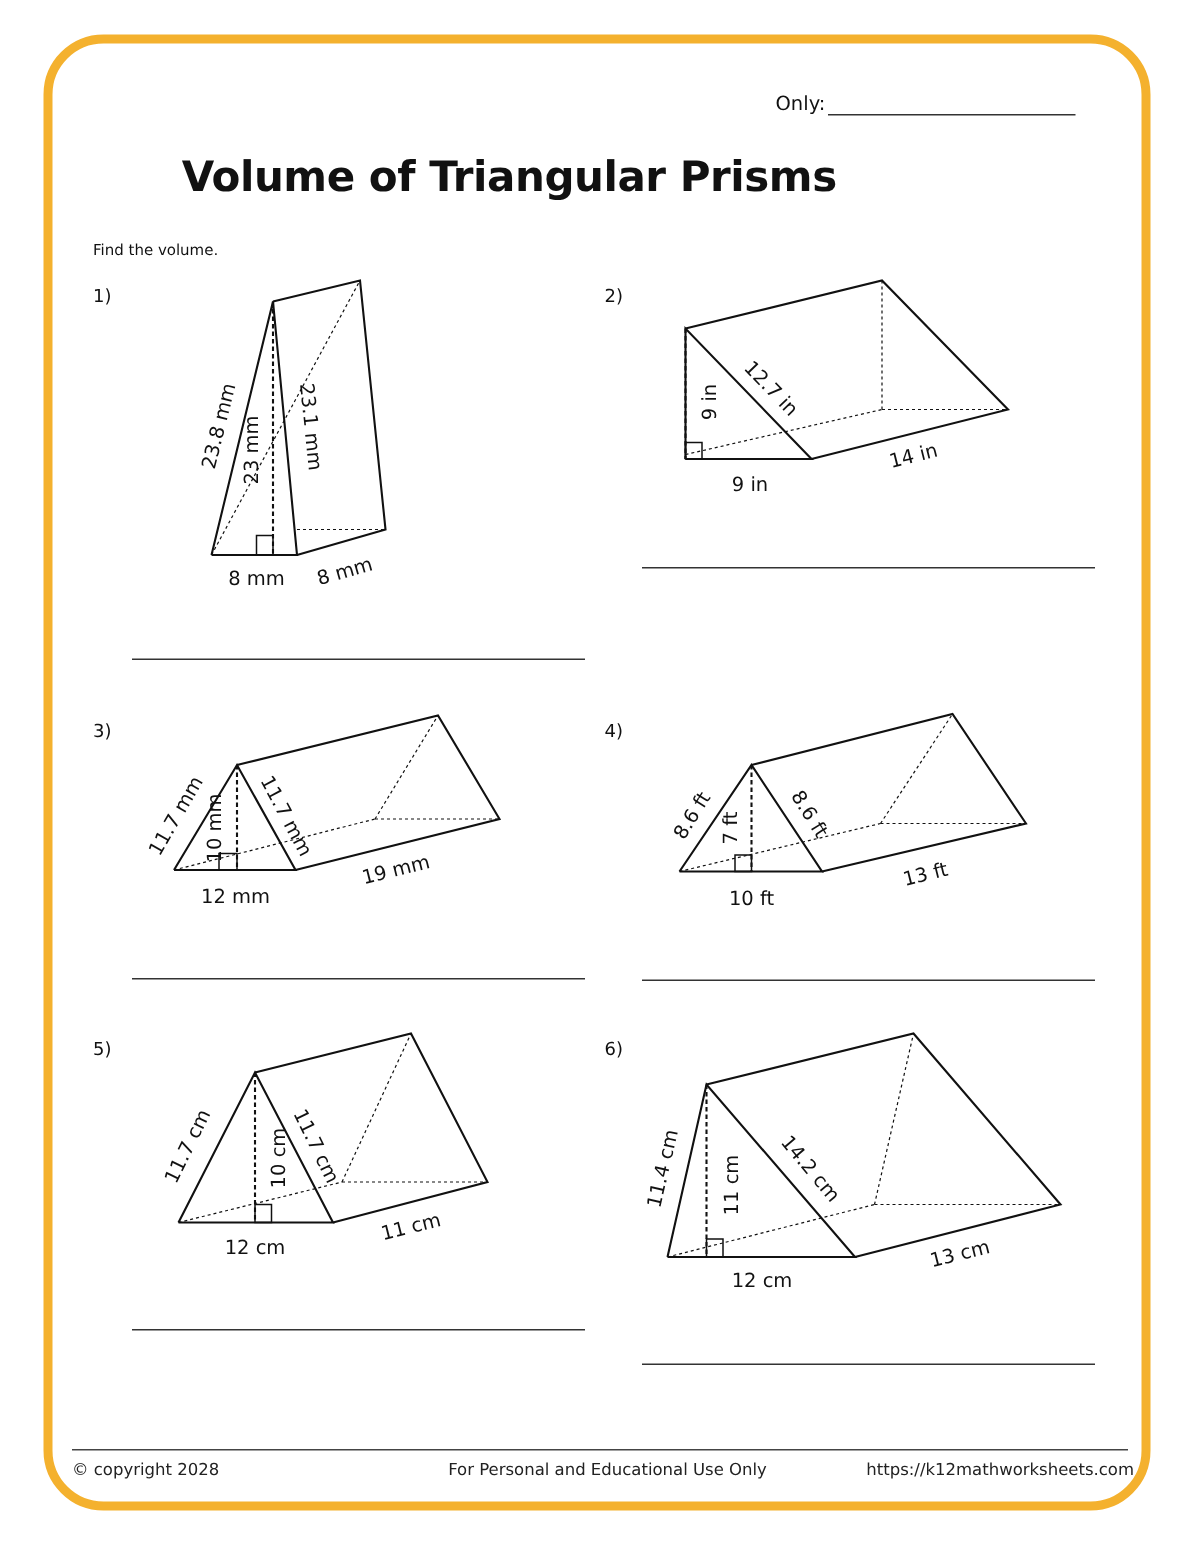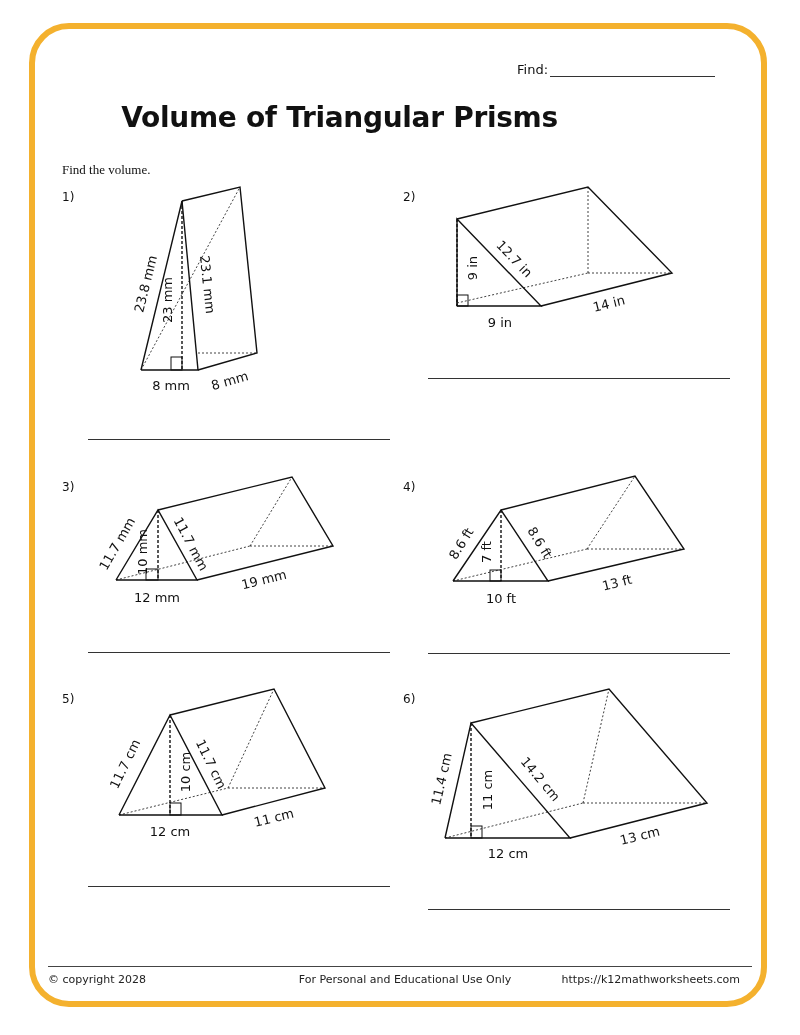--- a/index.html
+++ b/index.html
@@ -1,35 +1,35 @@
 <!DOCTYPE html>
 <html><head>
 <meta charset="utf-8">
 <style>
   html, body { margin: 0; padding: 0; background: #ffffff; }
   body { width: 800px; height: 1035px; position: relative; overflow: hidden; font-family: "DejaVu Sans", sans-serif; color: #111; }
   .frame { position: absolute; left: 29px; top: 23px; width: 738px; height: 984px; border: 6px solid #f4b12e; border-radius: 40px; box-sizing: border-box; background: #fff; }
   .name-row { position: absolute; left: 517px; top: 62px; font-size: 13px; display: flex; align-items: flex-end; }
   .name-line { display: inline-block; width: 165px; border-bottom: 1px solid #333; height: 14px; margin-left: 2px; }
   .title { position: absolute; left: 0; width: 679px; top: 101px; text-align: center; font-size: 28px; font-weight: bold; font-family: "DejaVu Sans", sans-serif; letter-spacing: -0.3px; }
-  .instr { position: absolute; left: 62px; top: 162px; font-size: 13px; font-family: Liberation Serif, serif; }
+  .instr { position: absolute; left: 62px; top: 162px; font-size: 10px; }
   .qnum { position: absolute; font-size: 12px; }
   .ans { position: absolute; height: 0; border-top: 1.5px solid #333; }
   svg.fig { position: absolute; left: 0; top: 0; }
   svg text { font-family: "DejaVu Sans", sans-serif; font-size: 13px; fill: #111; }
   .footer-line { position: absolute; left: 48px; top: 966px; width: 704px; border-top: 1.5px solid #444; }
   .foot { position: absolute; top: 973px; font-size: 11px; color: #222; }
 </style>
 </head>
 <body>
 
 <div class="frame"></div>
 
 <div class="name-row">
-  <span>Find:</span>
+  <span>Only:</span>
   <span class="name-line"></span>
 </div>
 
 <div class="title">Volume of Triangular Prisms</div>
 <div class="instr">Find the volume.</div>
 
 <div class="qnum" style="left:62px;top:190px">1)</div>
 <div class="qnum" style="left:403px;top:190px">2)</div>
 <div class="qnum" style="left:62px;top:480px">3)</div>
 <div class="qnum" style="left:403px;top:480px">4)</div>
@@ -138,13 +138,13 @@
   <text x="446" y="780" transform="rotate(-77 446 780)" text-anchor="middle">11.4 cm</text>
   <text x="492" y="790" transform="rotate(-90 492 790)" text-anchor="middle">11 cm</text>
   <text x="537" y="782" transform="rotate(50 537 782)" text-anchor="middle">14.2 cm</text>
   <text x="508" y="858" text-anchor="middle">12 cm</text>
   <text x="641" y="840" transform="rotate(-14 641 840)" text-anchor="middle">13 cm</text>
 </svg>
 
 <div class="footer-line"></div>
 <div class="foot" style="left:48px">© copyright 2028</div>
 <div class="foot" style="left:0;width:810px;text-align:center">For Personal and Educational Use Only</div>
-<div class="foot" style="right:60px">https://k12mathworksheets.com</div>
+<div class="foot" style="right:44px">https://k12mathworksheets.com</div>
 
 </body></html>

